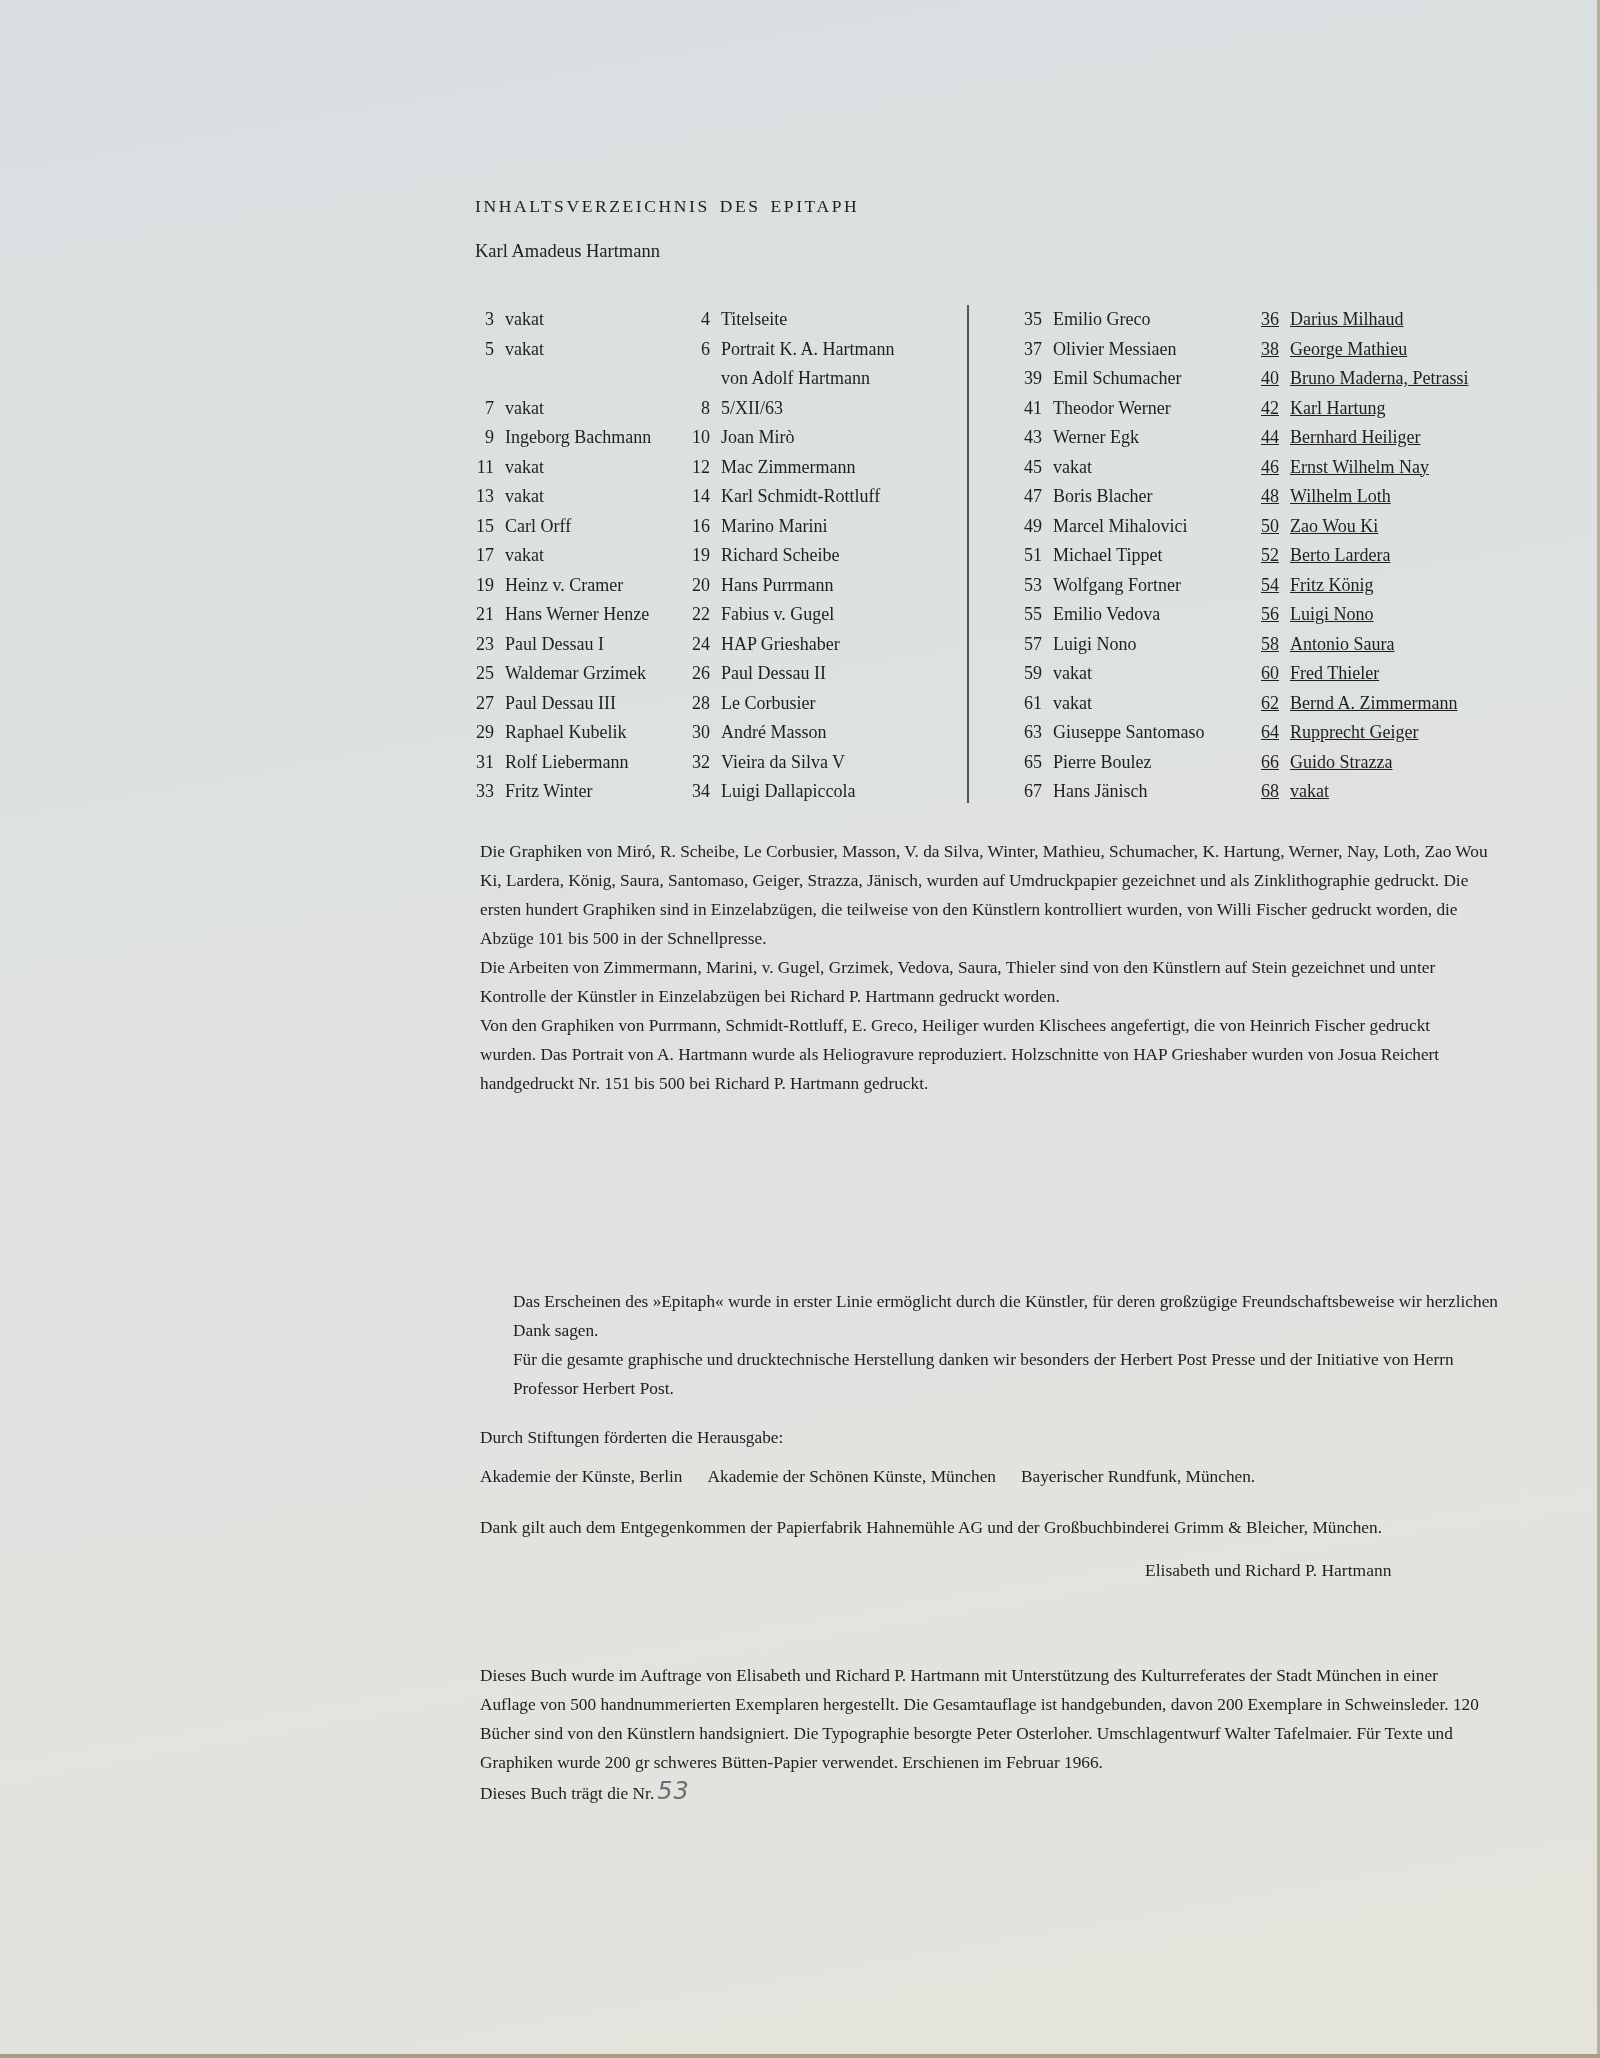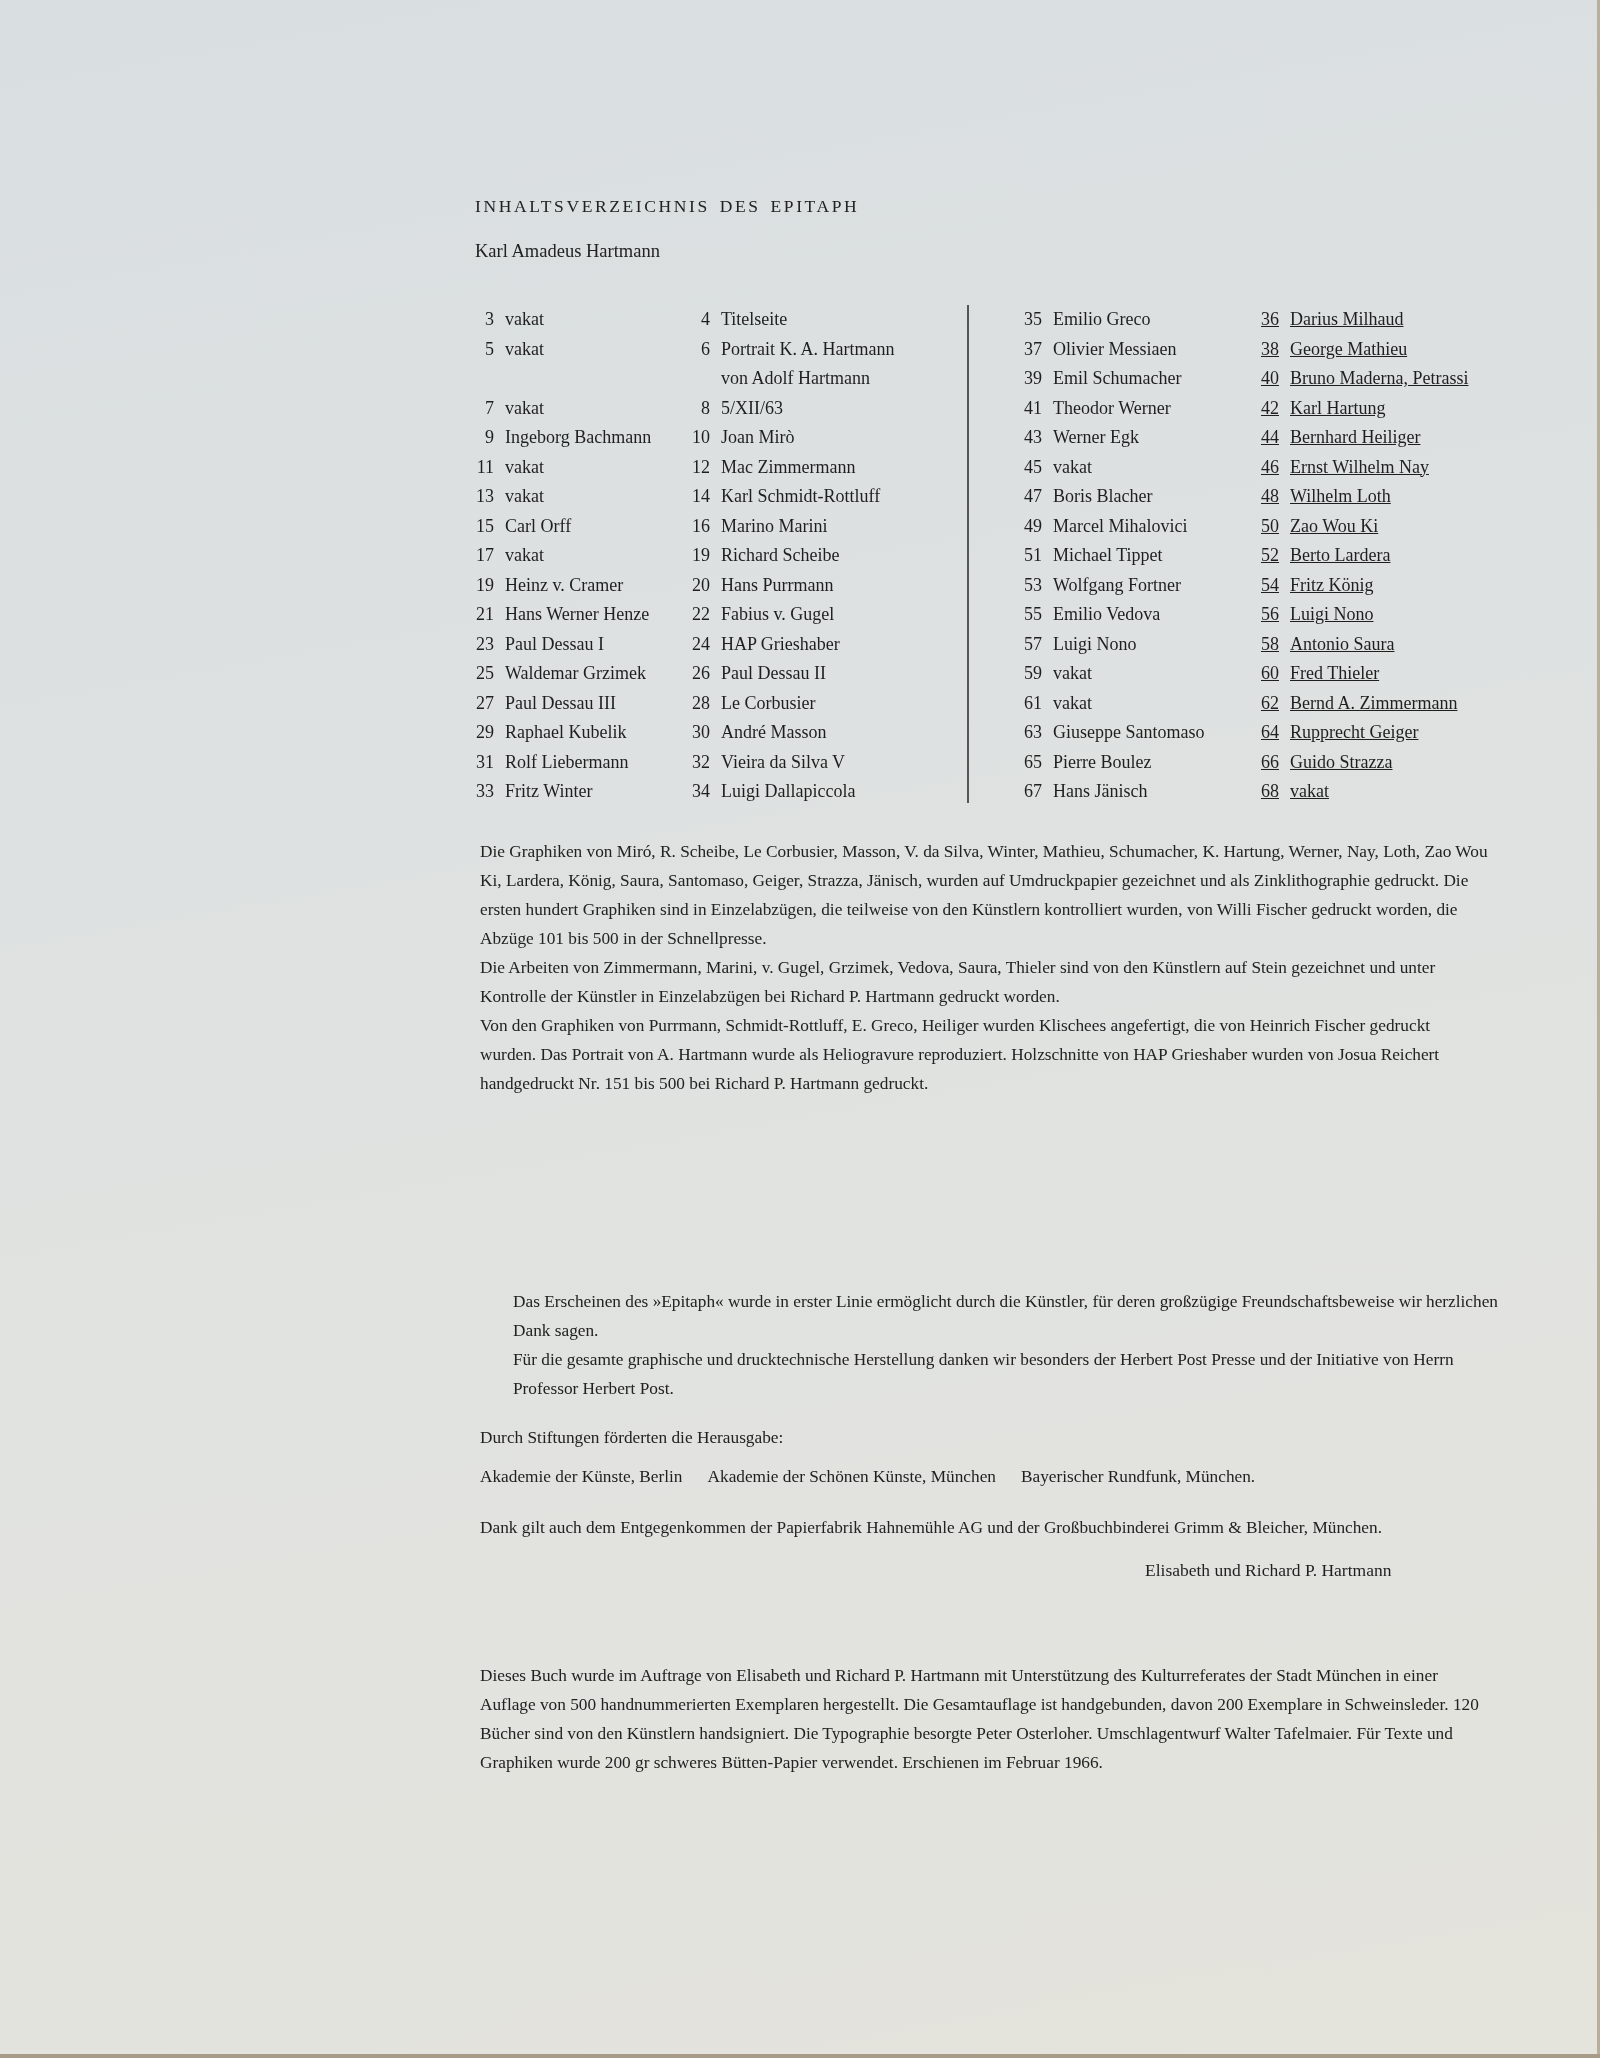--- a/index.html
+++ b/index.html
@@ -424,13 +424,14 @@
   <span>Akademie der Schönen Künste, München</span>
   <span>Bayerischer Rundfunk, München.</span>
 </div>
 
 <div class="para" style="top:1513px;">Dank gilt auch dem Entgegenkommen der Papierfabrik Hahnemühle AG und der Großbuchbinderei Grimm &amp; Bleicher, München.</div>
 
 <div class="signature">Elisabeth und Richard P. Hartmann</div>
 
 <div class="para" style="top:1661px;">
   <p>Dieses Buch wurde im Auftrage von Elisabeth und Richard P. Hartmann mit Unterstützung des Kulturreferates der Stadt München in einer Auflage von 500 handnummerierten Exemplaren hergestellt. Die Gesamtauflage ist handgebunden, davon 200 Exemplare in Schweinsleder. 120 Bücher sind von den Künstlern handsigniert. Die Typographie besorgte Peter Osterloher. Umschlagentwurf Walter Tafelmaier. Für Texte und Graphiken wurde 200 gr schweres Bütten-Papier verwendet. Erschienen im Februar 1966.</p>
+  <p><span>Dieses Buch trägt die Nr.</span><span class="handwritten">53</span></p>
 </div>
 
 </body></html>

